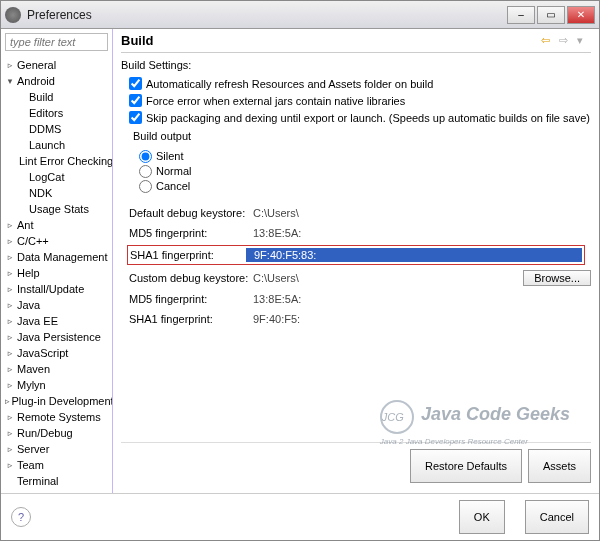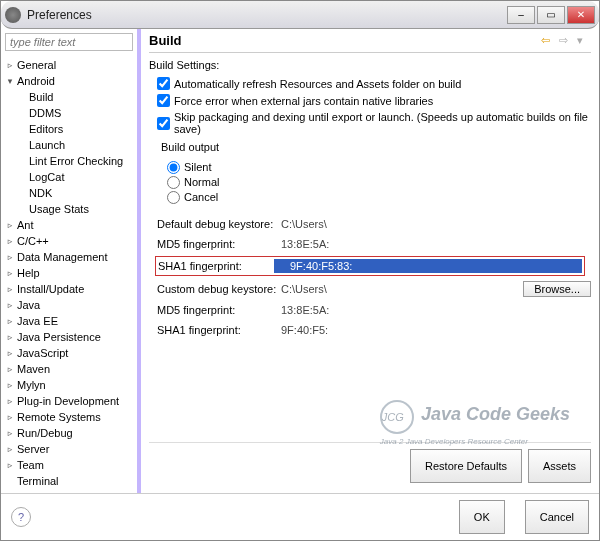--- a/index.html
+++ b/index.html
@@ -1,25 +1,25 @@
 <!DOCTYPE html>
 <html><head>
 <meta charset="utf-8">
 <style>
 * { box-sizing: border-box; margin: 0; padding: 0; }
 body { font-family: "Segoe UI", Tahoma, sans-serif; font-size: 11px; background: #e8e0f0; width: 600px; height: 541px; overflow: hidden; }
 .window { width: 600px; height: 541px; background: #fff; border: 1px solid #888; display: flex; flex-direction: column; }
-.titlebar { height: 28px; background: linear-gradient(#f0f0f0,#d8d8e0); border-bottom: 1px solid #999; display: flex; align-items: center; padding: 0 4px; border-radius: 11px; }
+.titlebar { height: 28px; background: linear-gradient(#f0f0f0,#d8d8e0); border-bottom: 1px solid #999; display: flex; align-items: center; padding: 0 4px; }
 .titlebar-icon { width: 16px; height: 16px; background: radial-gradient(circle,#888,#555); border-radius: 50%; margin-right: 6px; }
 .title-text { flex: 1; font-size: 12px; color: #222; }
 .win-btns { display: flex; gap: 2px; }
 .win-btn { width: 28px; height: 18px; border: 1px solid #999; background: linear-gradient(#f8f8f8,#e0e0e0); font-size: 10px; display: flex; align-items: center; justify-content: center; cursor: pointer; }
 .win-btn.close { background: linear-gradient(#e88,#c33); color: #fff; }
 .body { flex: 1; display: flex; overflow: hidden; }
-.sidebar { width: 140px; border-right: 4px solid #c4b5fd; display: flex; flex-direction: column; }
+.sidebar { width: 112px; border-right: 1px solid #c4b5fd; display: flex; flex-direction: column; }
 .filter { margin: 4px; }
 .filter input { width: 100%; padding: 2px 4px; color: #888; border: 1px solid #bbb; font-style: italic; font-size: 11px; }
 .tree { flex: 1; overflow: auto; padding: 2px; }
 .tree-item { display: flex; align-items: center; height: 16px; cursor: pointer; white-space: nowrap; }
 .tree-item .tw { width: 10px; text-align: center; color: #555; font-size: 9px; }
 .tree-item .lbl { padding-left: 2px; }
 .d0 { padding-left: 2px; } .d1 { padding-left: 14px; }
 .tree-item.sel .lbl {}
 .main { flex: 1; display: flex; flex-direction: column; padding: 4px 8px; overflow: hidden; }
 .main-header { display: flex; align-items: center; border-bottom: 1px solid #ccc; padding-bottom: 4px; margin-bottom: 6px; }
@@ -31,21 +31,21 @@
 .chk-row input { margin-right: 4px; }
 .radio-group { margin: 4px 0 8px 18px; }
 .radio-row { display: flex; align-items: flex-start; margin: 2px 0; }
 .radio-row input { margin-right: 4px; }
 .group-label { margin: 4px 0 2px 12px; }
 .field-row { display: flex; align-items: center; margin: 3px 0 3px 8px; }
 .field-label { width: 120px; }
 .field-val { flex: 1; padding: 1px 4px; color: #444; }
 .highlight-row { border: 1px solid #c33; padding: 2px; margin: 2px 6px; }
 .highlight-row .field-label { width: 116px; }
-.highlight-val { flex: 1; background: #3060c0; color: #fff; padding: 1px 16px; }
+.highlight-val { flex: 1; background: #3060c0; color: #fff; padding: 1px 8px; }
 .browse-btn { padding: 1px 10px; border: 1px solid #999; background: linear-gradient(#fdfdfd,#e8e8e8); cursor: pointer; font-size: 11px; margin-left: 0; }
 .footer-btns { display: flex; justify-content: flex-end; gap: 6px; padding: 6px 0; border-top: 1px solid #ddd; margin-top: auto; }
 .btn { padding: 10px 14px; border: 1px solid #999; background: linear-gradient(#fdfdfd,#e8e8e8); cursor: pointer; font-size: 11px; }
 .dialog-footer { border-top: 1px solid #ccc; padding: 6px 10px; display: flex; align-items: center; }
 .help-icon { width: 20px; height: 20px; border: 1px solid #aaa; border-radius: 50%; display: flex; align-items: center; justify-content: center; color: #66a; cursor: pointer; }
 .dialog-footer .spacer { flex: 1; }
 .watermark { position: absolute; right: 30px; bottom: 95px; opacity: .5; font-style: italic; color: #567; pointer-events: none; }
 .watermark .big { font-size: 18px; font-weight: bold; font-style: italic; } .watermark .sm { font-size: 8px; }
 .jcg-circle { display:inline-block; width:34px; height:34px; border:2px solid #789; border-radius:50%; vertical-align:middle; text-align:left; line-height:30px; font-size:11px; margin-right:4px; }
 </style>
@@ -76,25 +76,25 @@
           <div class="tree-item d0">
             <span class="tw">▾</span>
             <span class="lbl">Android</span>
           </div>
           <div class="tree-item d1 sel">
             <span class="tw"></span>
             <span class="lbl">Build</span>
           </div>
           <div class="tree-item d1">
             <span class="tw"></span>
+            <span class="lbl">Editors</span>
+          </div>
+          <div class="tree-item d1">
+            <span class="tw"></span>
             <span class="lbl">DDMS</span>
-          </div>
-          <div class="tree-item d1">
-            <span class="tw"></span>
-            <span class="lbl">Editors</span>
           </div>
           <div class="tree-item d1">
             <span class="tw"></span>
             <span class="lbl">Launch</span>
           </div>
           <div class="tree-item d1">
             <span class="tw"></span>
             <span class="lbl">Lint Error Checking</span>
           </div>
           <div class="tree-item d1">

